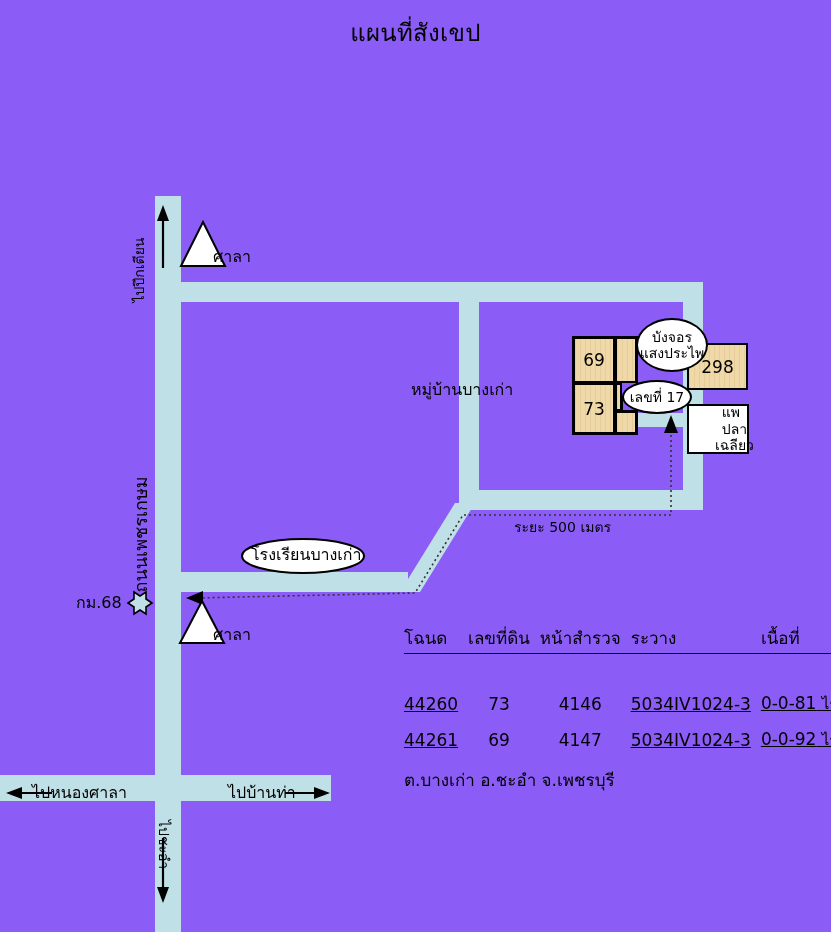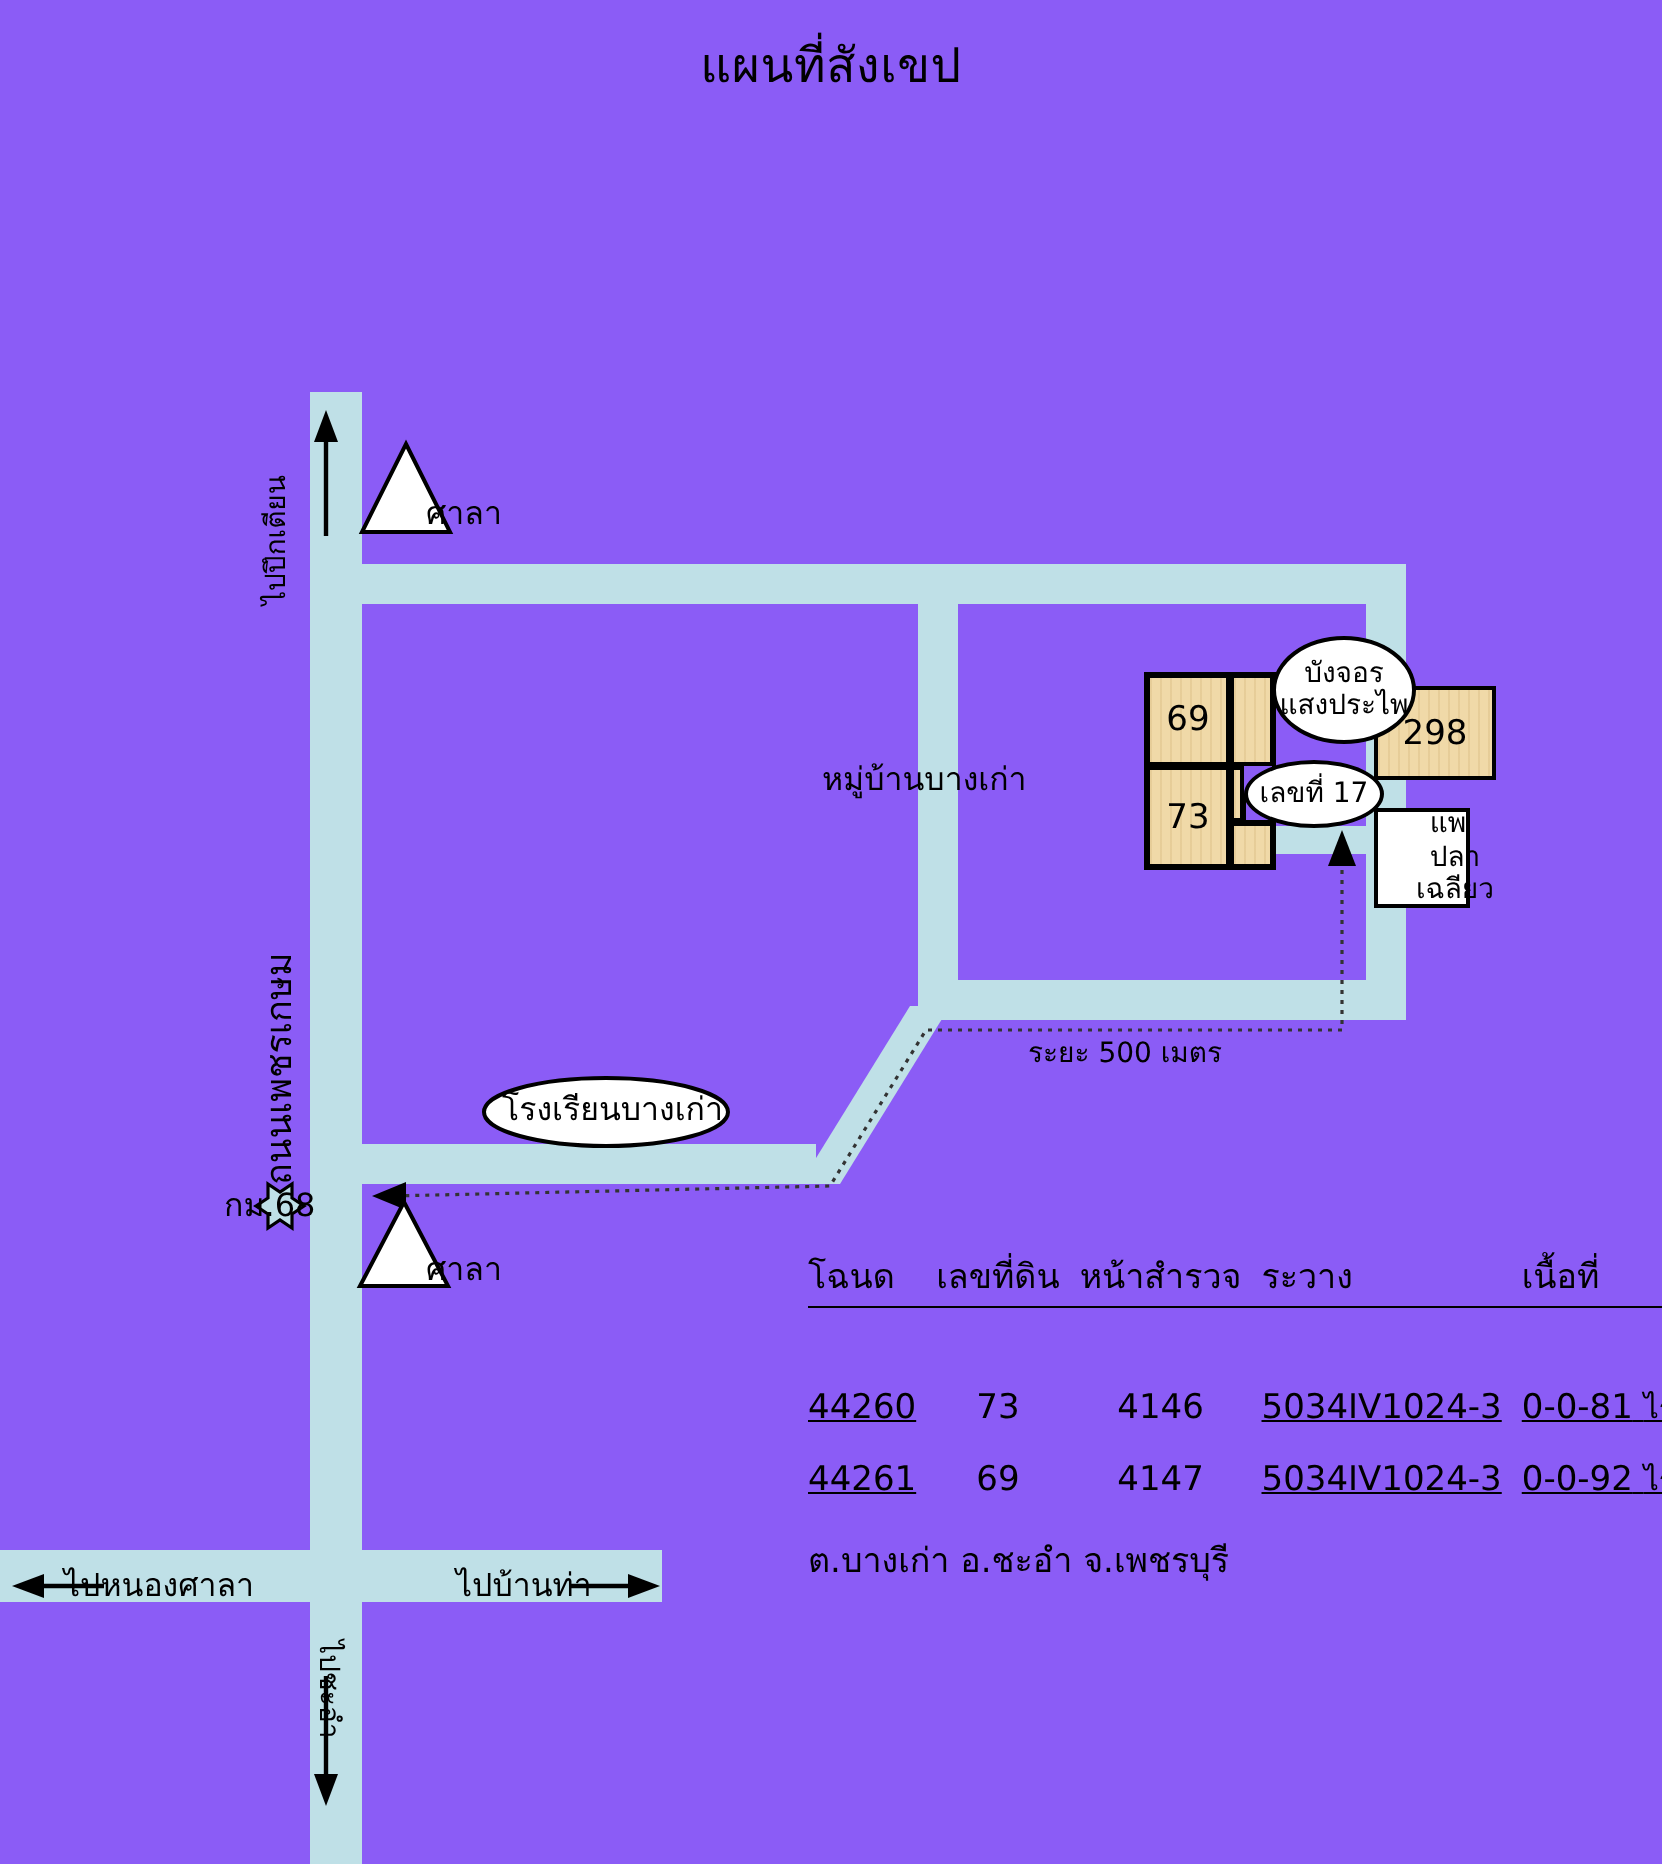--- a/index.html
+++ b/index.html
@@ -209,39 +209,39 @@
   </div>
 
   <div class="parcel" style="left:615px; top:411px; width:22px; height:23px;"></div>
   <div class="parcel" style="left:615px; top:337px; width:22px; height:46px;"></div>
   <div class="parcel" style="left:615px; top:383px; width:7px; height:28px;"></div>
 
   <div class="parcel" style="left:687px; top:343px; width:61px; height:47px;">
     <span>298</span>
   </div>
 
-  <div class="parcel-white" style="left:687px; top:404px; width:48px; height:50px;padding-left:33px;">
+  <div class="parcel-white" style="left:687px; top:404px; width:62px; height:50px;padding-left:33px;">
     <span>แพปลา</span>
     <span>เฉลียว</span>
   </div>
 
   <div class="oval" style="left:620px; top:318px; width:72px; height:54px;margin-left:16px;">
     <span>บังจอร</span>
     <span>แสงประไพ</span>
   </div>
 
   <div class="oval" style="left:622px; top:380px; width:70px; height:34px;">
     <span>เลขที่ 17</span>
   </div>
 
   <div class="lbl" style="left:213px; top:247px;">ศาลา</div>
 
   <div class="lbl" style="left:213px; top:625px;">ศาลา</div>
 
-  <div class="lbl" style="left:76px; top:593px;margin-left:36px;">กม.68</div>
+  <div class="lbl" style="left:76px; top:593px;">กม.68</div>
 
   <div class="lbl" style="left:251px; top:545px;">โรงเรียนบางเก่า</div>
 
   <div class="lbl" style="left:411px; top:380px;">หมู่บ้านบางเก่า</div>
 
   <div class="lbl lbl-sm" style="left:514px; top:519px;">ระยะ 500 เมตร</div>
 
   <div class="lbl rot-up" style="left:152px; top:570px; font-size:18px;">ถนนเพชรเกษม</div>
 
   <div class="lbl rot-up" style="left:148px; top:285px; font-size:14px;">ไปปึกเตียน</div>

